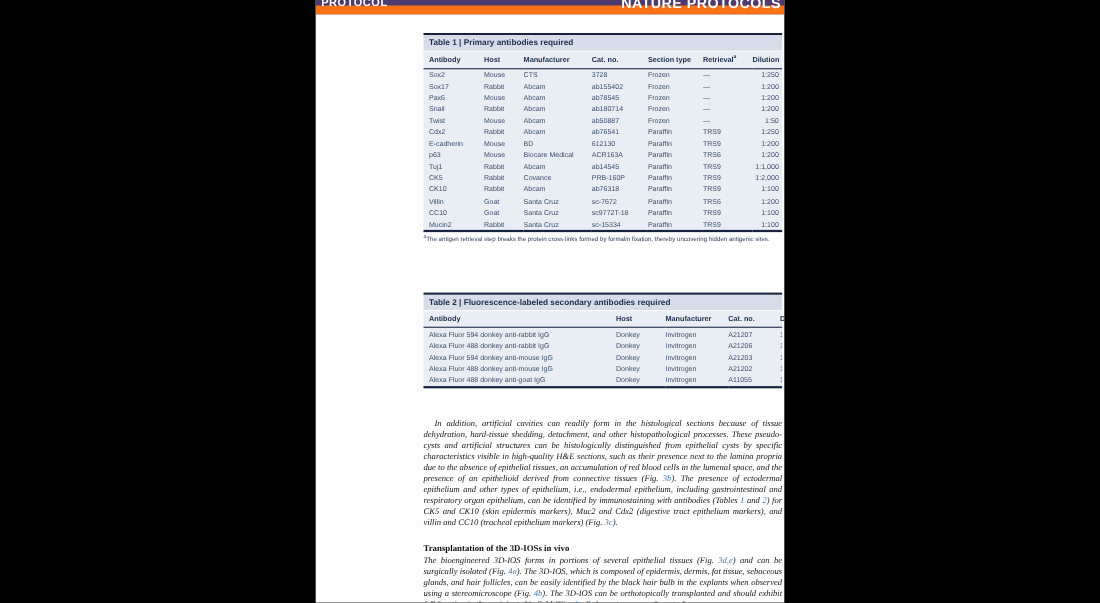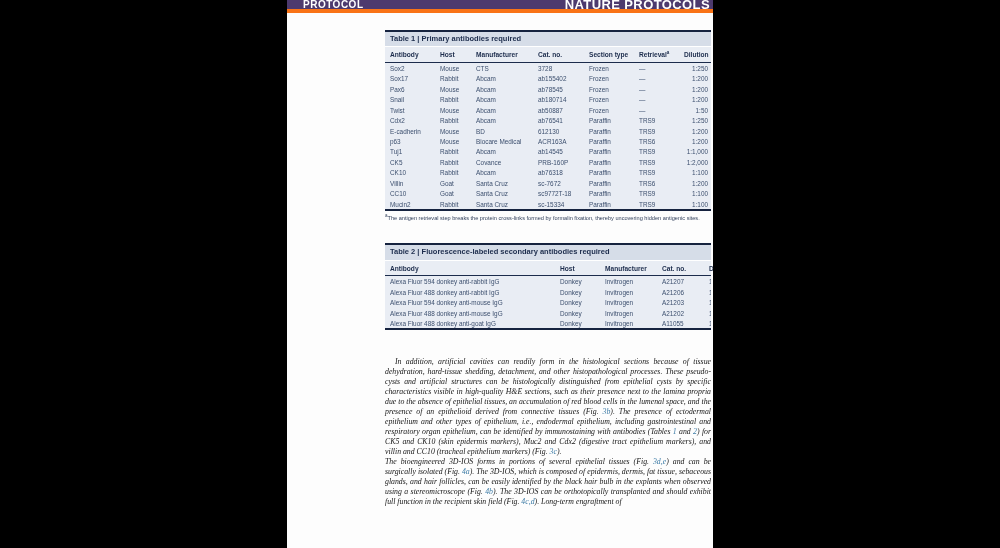--- a/index.html
+++ b/index.html
@@ -1,30 +1,30 @@
 <!DOCTYPE html>
 <html><head>
 <meta charset="utf-8">
 <style>
   html,body{margin:0;padding:0;}
   body{background:#000;font-family:"Liberation Sans",sans-serif;}
   .stage{position:relative;width:1000px;height:548px;background:#000;overflow:hidden;}
   .page{position:absolute;left:287px;top:0;width:426px;height:548px;background:#fdfdfd;overflow:hidden;}
 
   
-  .masthead{height:13px;background:#4d3a6e;border-bottom:4px solid #f97316;
-            display:flex;align-items:center;justify-content:space-between;padding:0 3px 0 16px;box-sizing:border-box;}
+  .masthead{height:13px;background:#4d3a6e;border-bottom:8px solid #f97316;
+            display:flex;align-items:center;justify-content:space-between;padding:0 3px 0 5px;box-sizing:border-box;}
   .masthead .mh-left{color:#fff;font-weight:bold;font-size:10px;letter-spacing:.5px;line-height:1;}
   .masthead .mh-right{color:#fff;font-weight:bold;font-size:13px;letter-spacing:.4px;line-height:1;}
 
   .content{position:absolute;left:98px;top:15px;width:326px;}
 
   
   .table-block{border-top:2px solid #16233f;margin-top:15px;}
-  .tb2{margin-top:22px;}
+  .tb2{margin-top:44px;}
   .table-title{background:#d6dde8;color:#1c2c4c;font-weight:bold;font-size:7.5px;
                padding:3px 0 3px 5px;border-bottom:1px solid #fff;line-height:1.1;}
   table.antibody-table{width:100%;border-collapse:collapse;background:#e9edf4;
                border-bottom:2px solid #16233f;table-layout:fixed;}
   table.antibody-table th{color:#1c2c4c;font-weight:bold;font-size:6.6px;text-align:left;
                padding:5px 0 3px 0;border-bottom:1.5px solid #1c2c4c;line-height:1;}
   table.antibody-table td{color:#3c4f6e;font-size:6.4px;padding:2.2px 0 1.2px 0;line-height:1.1;
                white-space:nowrap;overflow:hidden;}
   table.antibody-table th:first-child,table.antibody-table td:first-child{padding-left:5px;}
   table.antibody-table th:last-child,table.antibody-table td:last-child{text-align:right;padding-right:3px;}
@@ -261,18 +261,19 @@
                 <td>Invitrogen</td>
                 <td>A11055</td>
                 <td>1:500</td>
               </tr>
             </tbody>
           </table>
       </section>
 
       <p class="body-para para1 indent"><span>In addition, artificial cavities can readily form in the histological sections because of tissue dehydration, hard-tissue shedding, detachment, and other histopathological processes. These pseudo-cysts and artificial structures can be histologically distinguished from epithelial cysts by specific characteristics visible in high-quality H&amp;E sections, such as their presence next to the lamina propria due to the absence of epithelial tissues, an accumulation of red blood cells in the lumenal space, and the presence of an epithelioid derived from connective tissues (Fig. </span><span class="link">3b</span><span>). The presence of ectodermal epithelium and other types of epithelium, i.e., endodermal epithelium, including gastrointestinal and respiratory organ epithelium, can be identified by immunostaining with antibodies (Tables </span><span class="link">1</span><span> and </span><span class="link">2</span><span>) for CK5 and CK10 (skin epidermis markers), Muc2 and Cdx2 (digestive tract epithelium markers), and villin and CC10 (tracheal epithelium markers) (Fig. </span><span class="link">3c</span><span>).</span></p>
 
+      <h3 class="section-heading">Transplantation of the 3D-IOSs in vivo</h3>
 
       <p class="body-para"><span>The bioengineered 3D-IOS forms in portions of several epithelial tissues (Fig. </span><span class="link">3d,e</span><span>) and can be surgically isolated (Fig. </span><span class="link">4a</span><span>). The 3D-IOS, which is composed of epidermis, dermis, fat tissue, sebaceous glands, and hair follicles, can be easily identified by the black hair bulb in the explants when observed using a stereomicroscope (Fig. </span><span class="link">4b</span><span>). The 3D-IOS can be orthotopically transplanted and should exhibit full function in the recipient skin field (Fig. </span><span class="link">4c,d</span><span>). Long-term engraftment of</span></p>
 
     </div>
   </div>
 </div>
 
 </body></html>

